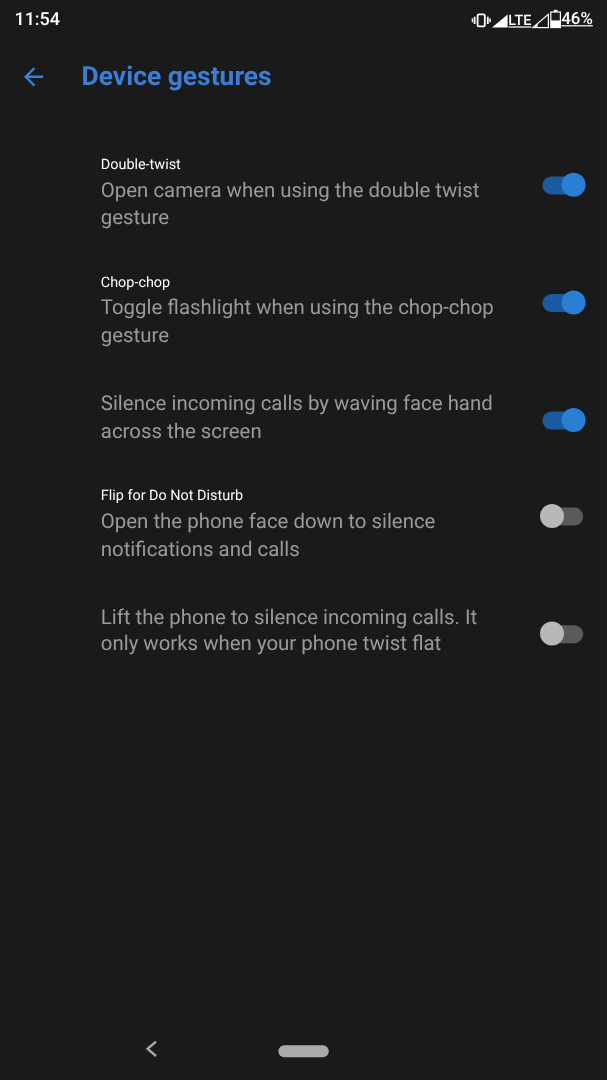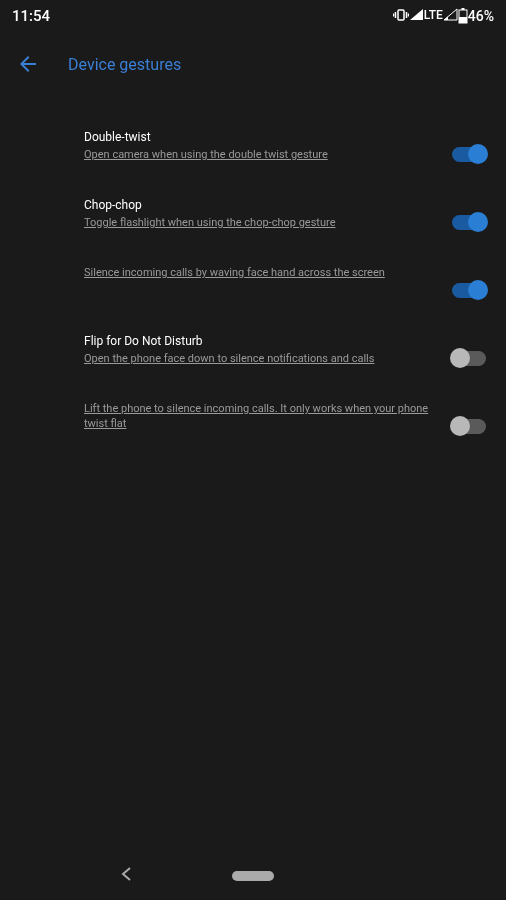--- a/index.html
+++ b/index.html
@@ -17,44 +17,45 @@
       display: flex;
       justify-content: space-between;
       align-items: center;
       padding: 0 12px;
       font-size: 15px;
       font-weight: 500;
     }
     .status-left { }
     .status-right {
       display: flex;
-      align-items: flex-start;
+      align-items: flex-end;
       gap: 0;
       font-size: 14px;
+      text-decoration: underline;
     }
     .status-right svg { display: block; }
     .header {
       height: 64px;
       display: flex;
       align-items: center;
       padding: 0 16px;
       gap: 28px;
     }
     .back-btn {
       width: 24px;
       height: 24px;
       display: flex;
       align-items: center;
       justify-content: center;
       color: #3a7fd5;
     }
     .header-title {
       color: #3a7fd5;
-      font-size: 16px;
-      font-weight: 400;
+      font-size: 22px;
+      font-weight: 700;
     }
     .content {
       padding: 18px 0 0 0;
     }
     .setting-item {
       display: flex;
       align-items: flex-start;
       padding: 16px 18px 18px 84px;
       gap: 12px;
       position: relative;
@@ -63,24 +64,23 @@
       flex: 1;
       padding-right: 8px;
     }
     .setting-title {
       font-size: 12px;
       color: #ffffff;
       margin-bottom: 4px;
       font-weight: 400;
     }
     .setting-desc {
-      font-size: 11px;
+      font-size: 17px;
       color: #9a9a9a;
       line-height: 1.35;
-      text-decoration: underline;
     }
     .toggle {
       width: 38px;
       height: 20px;
       border-radius: 10px;
       position: relative;
       flex-shrink: 0;
       margin-top: 14px;
     }
     .toggle-track {

